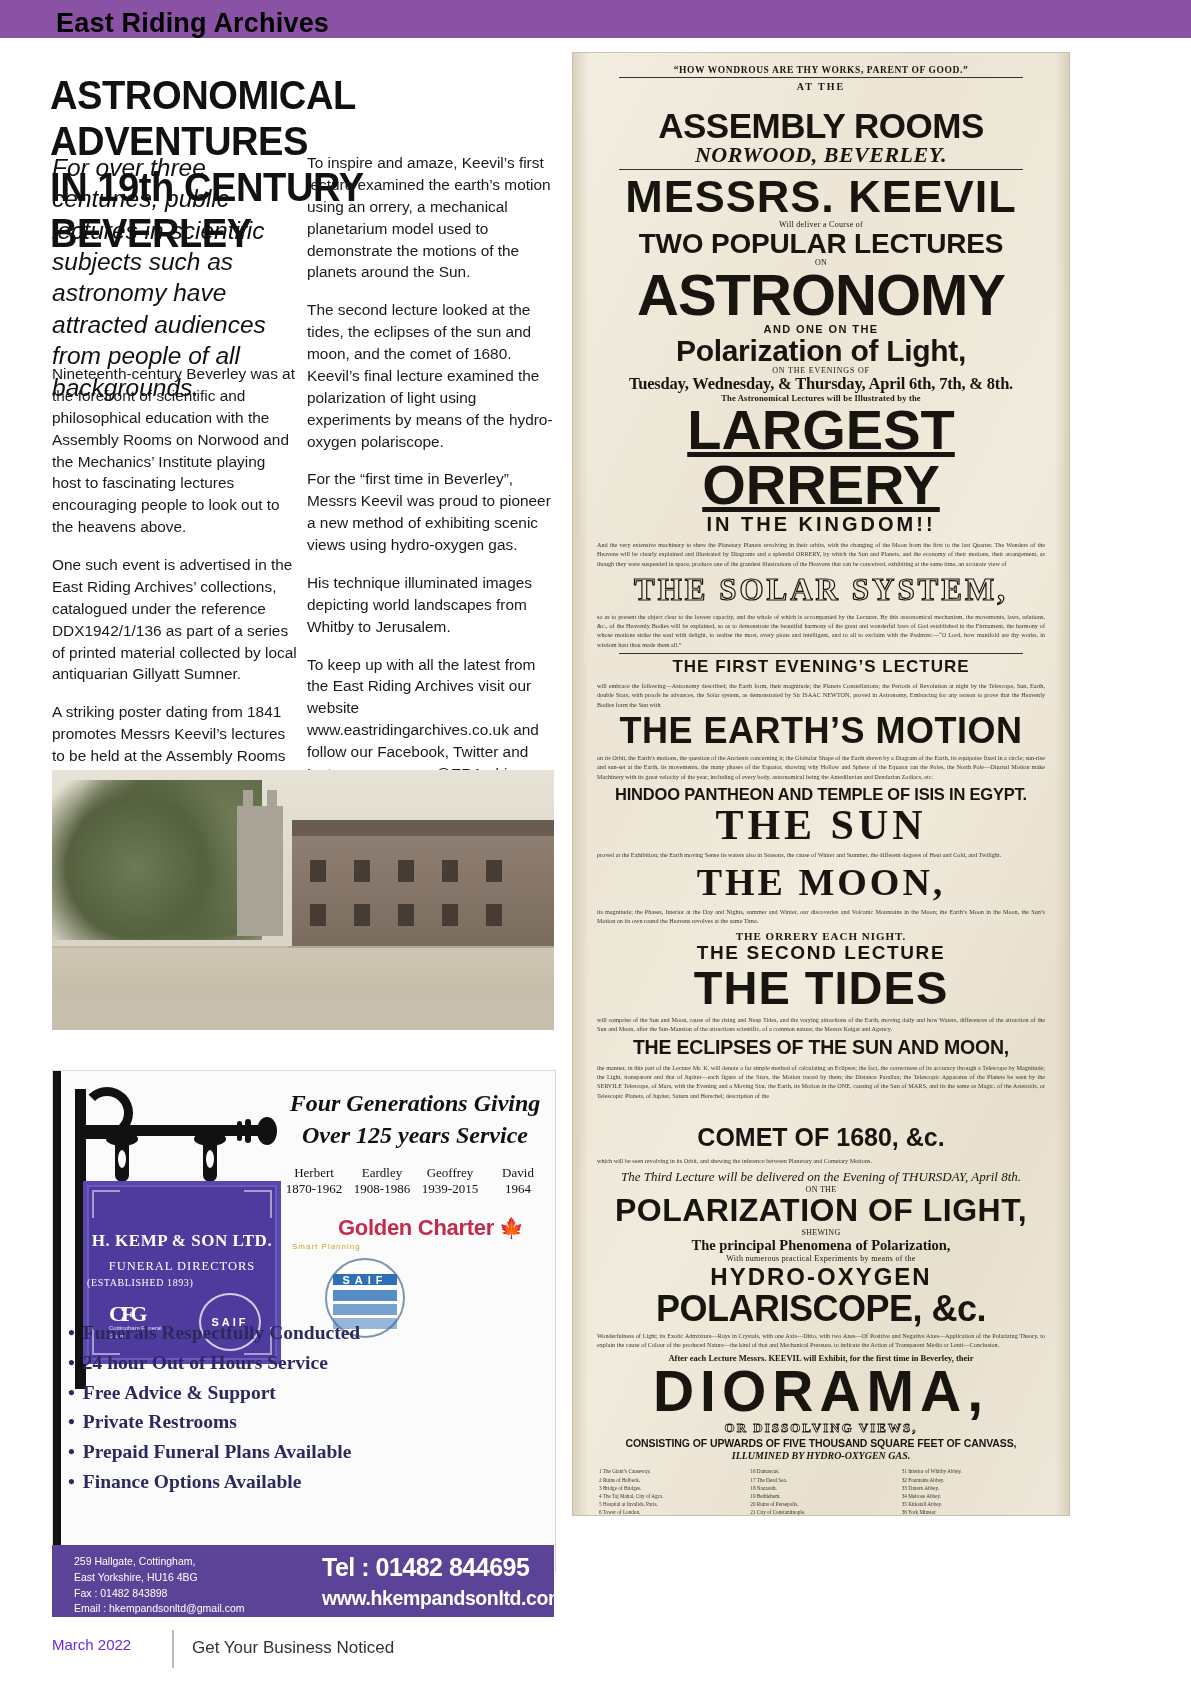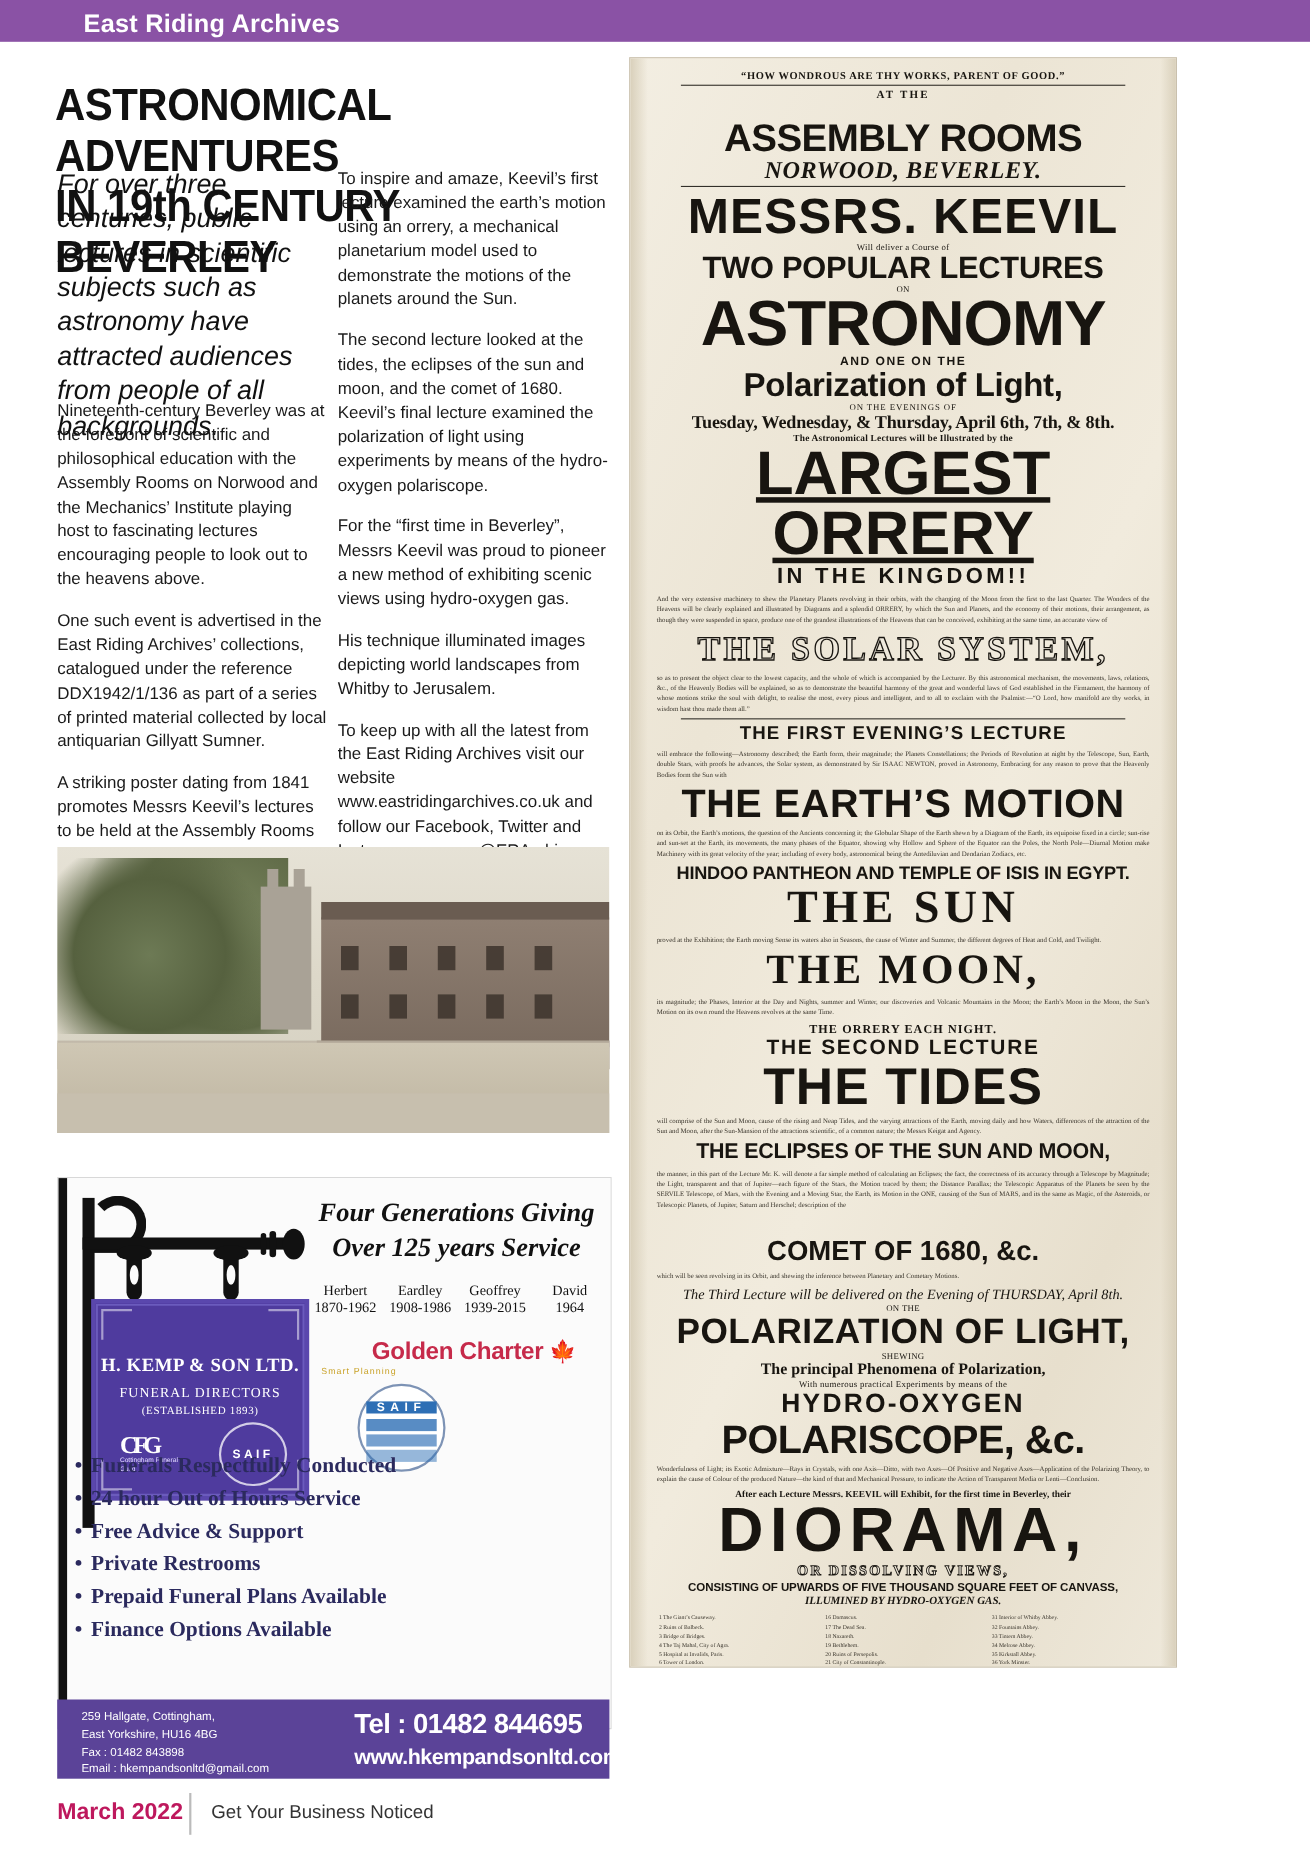--- a/index.html
+++ b/index.html
@@ -2,21 +2,21 @@
 <html><head>
 <meta charset="utf-8">
 <style>
   html,body{margin:0;padding:0;background:#fff;}
   body{width:1191px;height:1684px;font-family:"Liberation Sans",sans-serif;position:relative;overflow:hidden;}
 
   .page{position:absolute;inset:0;background:#fff;}
 
   
   .top-banner{position:absolute;left:0;top:0;width:1191px;height:38px;background:#8a52a5;}
-  .top-banner .label{position:absolute;left:56px;top:8px;color:#ffffff;font-size:23px;font-weight:bold;letter-spacing:.2px;margin-left:20px;}
+  .top-banner .label{position:absolute;left:56px;top:8px;color:#000000;font-size:27px;font-weight:bold;letter-spacing:.2px;}
 
   
   .headline{position:absolute;left:50px;top:46px;width:520px;font-weight:bold;font-size:41px;line-height:1.12;
             letter-spacing:-.5px;color:#111;transform:scaleX(.93);transform-origin:left top;}
   .headline .l2{display:block;}
 
   
   .standfirst{position:absolute;left:52px;top:152px;width:245px;font-style:italic;font-size:24.5px;
               line-height:1.28;color:#111;}
 
@@ -69,21 +69,21 @@
           border:4px solid #5a47ad;box-shadow:inset 0 0 0 2px #6b5bbd;}
   .plaque .corn{position:absolute;width:26px;height:26px;border:2px solid rgba(255,255,255,.5);}
   .plaque .c1{left:5px;top:5px;border-right:none;border-bottom:none;}
   .plaque .c2{right:5px;top:5px;border-left:none;border-bottom:none;}
   .plaque .c3{left:5px;bottom:5px;border-right:none;border-top:none;}
   .plaque .c4{right:5px;bottom:5px;border-left:none;border-top:none;}
   .plaque .t1{position:absolute;left:0;right:0;top:46px;text-align:center;color:#fff;
               font-family:"Liberation Serif",serif;font-weight:bold;font-size:17px;letter-spacing:.5px;}
   .plaque .t2{position:absolute;left:0;right:0;top:74px;text-align:center;color:#fff;
               font-family:"Liberation Serif",serif;font-size:12.5px;letter-spacing:1px;}
-  .plaque .t3{position:absolute;left:0;right:0;top:92px;text-align:center;color:#fff;
+  .plaque .t3{position:absolute;left:0;right:0;top:92px;color:#fff;
               font-family:"Liberation Serif",serif;font-size:10px;letter-spacing:.6px;}
   .cfg{position:absolute;left:22px;top:116px;color:#fff;font-family:"Liberation Serif",serif;
        font-weight:bold;font-size:22px;letter-spacing:-4px;}
   .cfg-sub{position:absolute;left:22px;top:140px;color:#e3ddff;font-size:6px;width:56px;line-height:1.3;}
   .saif-badge{position:absolute;right:16px;top:108px;width:58px;height:54px;border:2px solid rgba(255,255,255,.75);
               border-radius:50%;color:#fff;font-size:11px;font-weight:bold;letter-spacing:3px;
               display:flex;align-items:center;justify-content:center;}
 
   
   .gen1{position:absolute;left:286px;top:1090px;width:258px;text-align:center;
@@ -109,21 +109,21 @@
 
   .bullets{position:absolute;left:68px;top:1318px;width:330px;font-family:"Liberation Serif",serif;
            font-weight:bold;font-size:19.5px;color:#2b2a5e;line-height:1.53;}
   .bullets div:before{content:"\2022";margin-right:8px;}
 
   
   .ad-foot{position:absolute;left:52px;top:1545px;width:502px;height:72px;background:#5b4398;}
   .ad-foot .addr{position:absolute;left:22px;top:9px;color:#fff;font-size:10.5px;line-height:1.5;font-weight:normal;}
   .ad-foot .tel{position:absolute;left:270px;top:8px;color:#fff;font-size:25px;font-weight:bold;letter-spacing:-.5px;}
   .ad-foot .web{position:absolute;left:270px;top:42px;color:#fff;font-size:19.5px;font-weight:bold;letter-spacing:-.4px;}
-  .foot-month{position:absolute;left:52px;top:1636px;font-size:21px;font-weight:bold;color:#be185d;}
+  .foot-month{position:absolute;left:52px;top:1636px;font-size:15px;font-weight:normal;color:#6d28d9;}
   .foot-div{position:absolute;left:172px;top:1630px;width:2px;height:38px;background:#bbb;}
   .foot-tag{position:absolute;left:192px;top:1638px;font-size:17px;color:#333;}
 
   
   .poster{position:absolute;left:572px;top:52px;width:496px;height:1462px;
           background:#efe9dc;border:1px solid #c9c0ad;overflow:hidden;
           font-family:"Liberation Serif",serif;color:#181510;text-align:center;}
   .poster .paper{position:absolute;inset:0;
      background:linear-gradient(115deg,#f3eee2 0%,#ece5d5 30%,#f1ebdd 55%,#e7dfcd 80%,#eee8da 100%);}
   .poster .edge{position:absolute;left:0;top:0;width:16px;height:100%;

